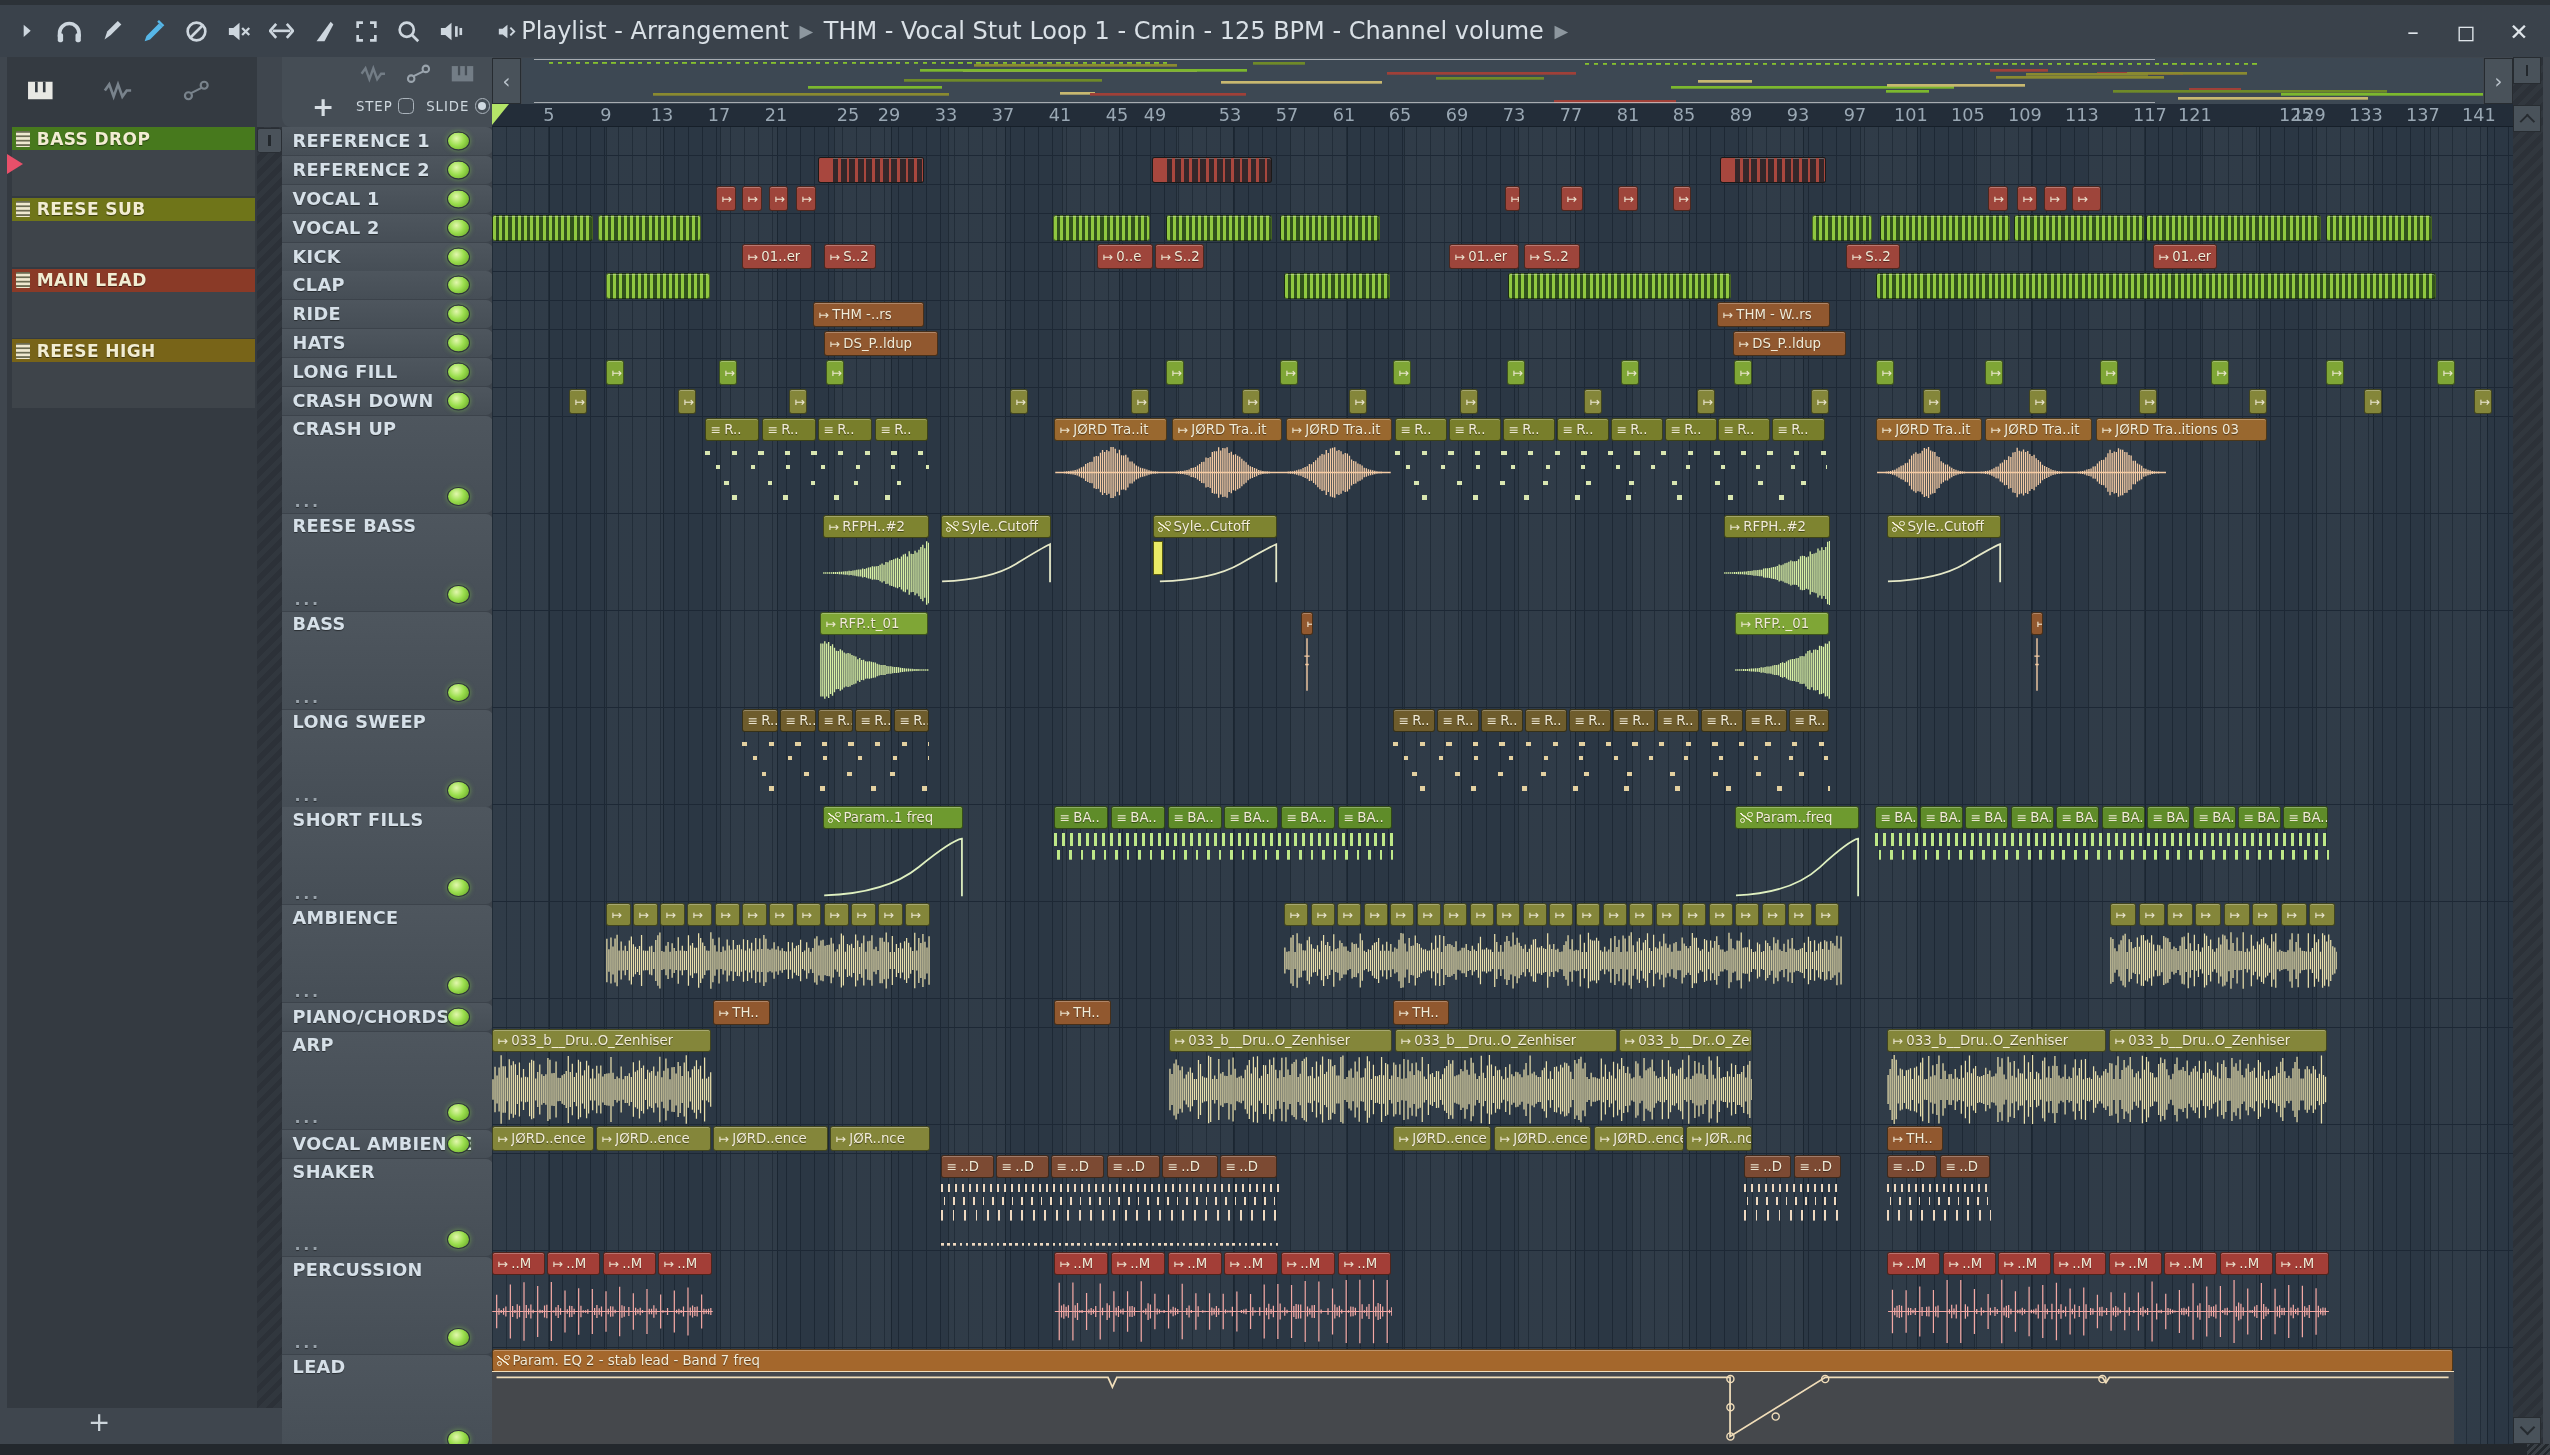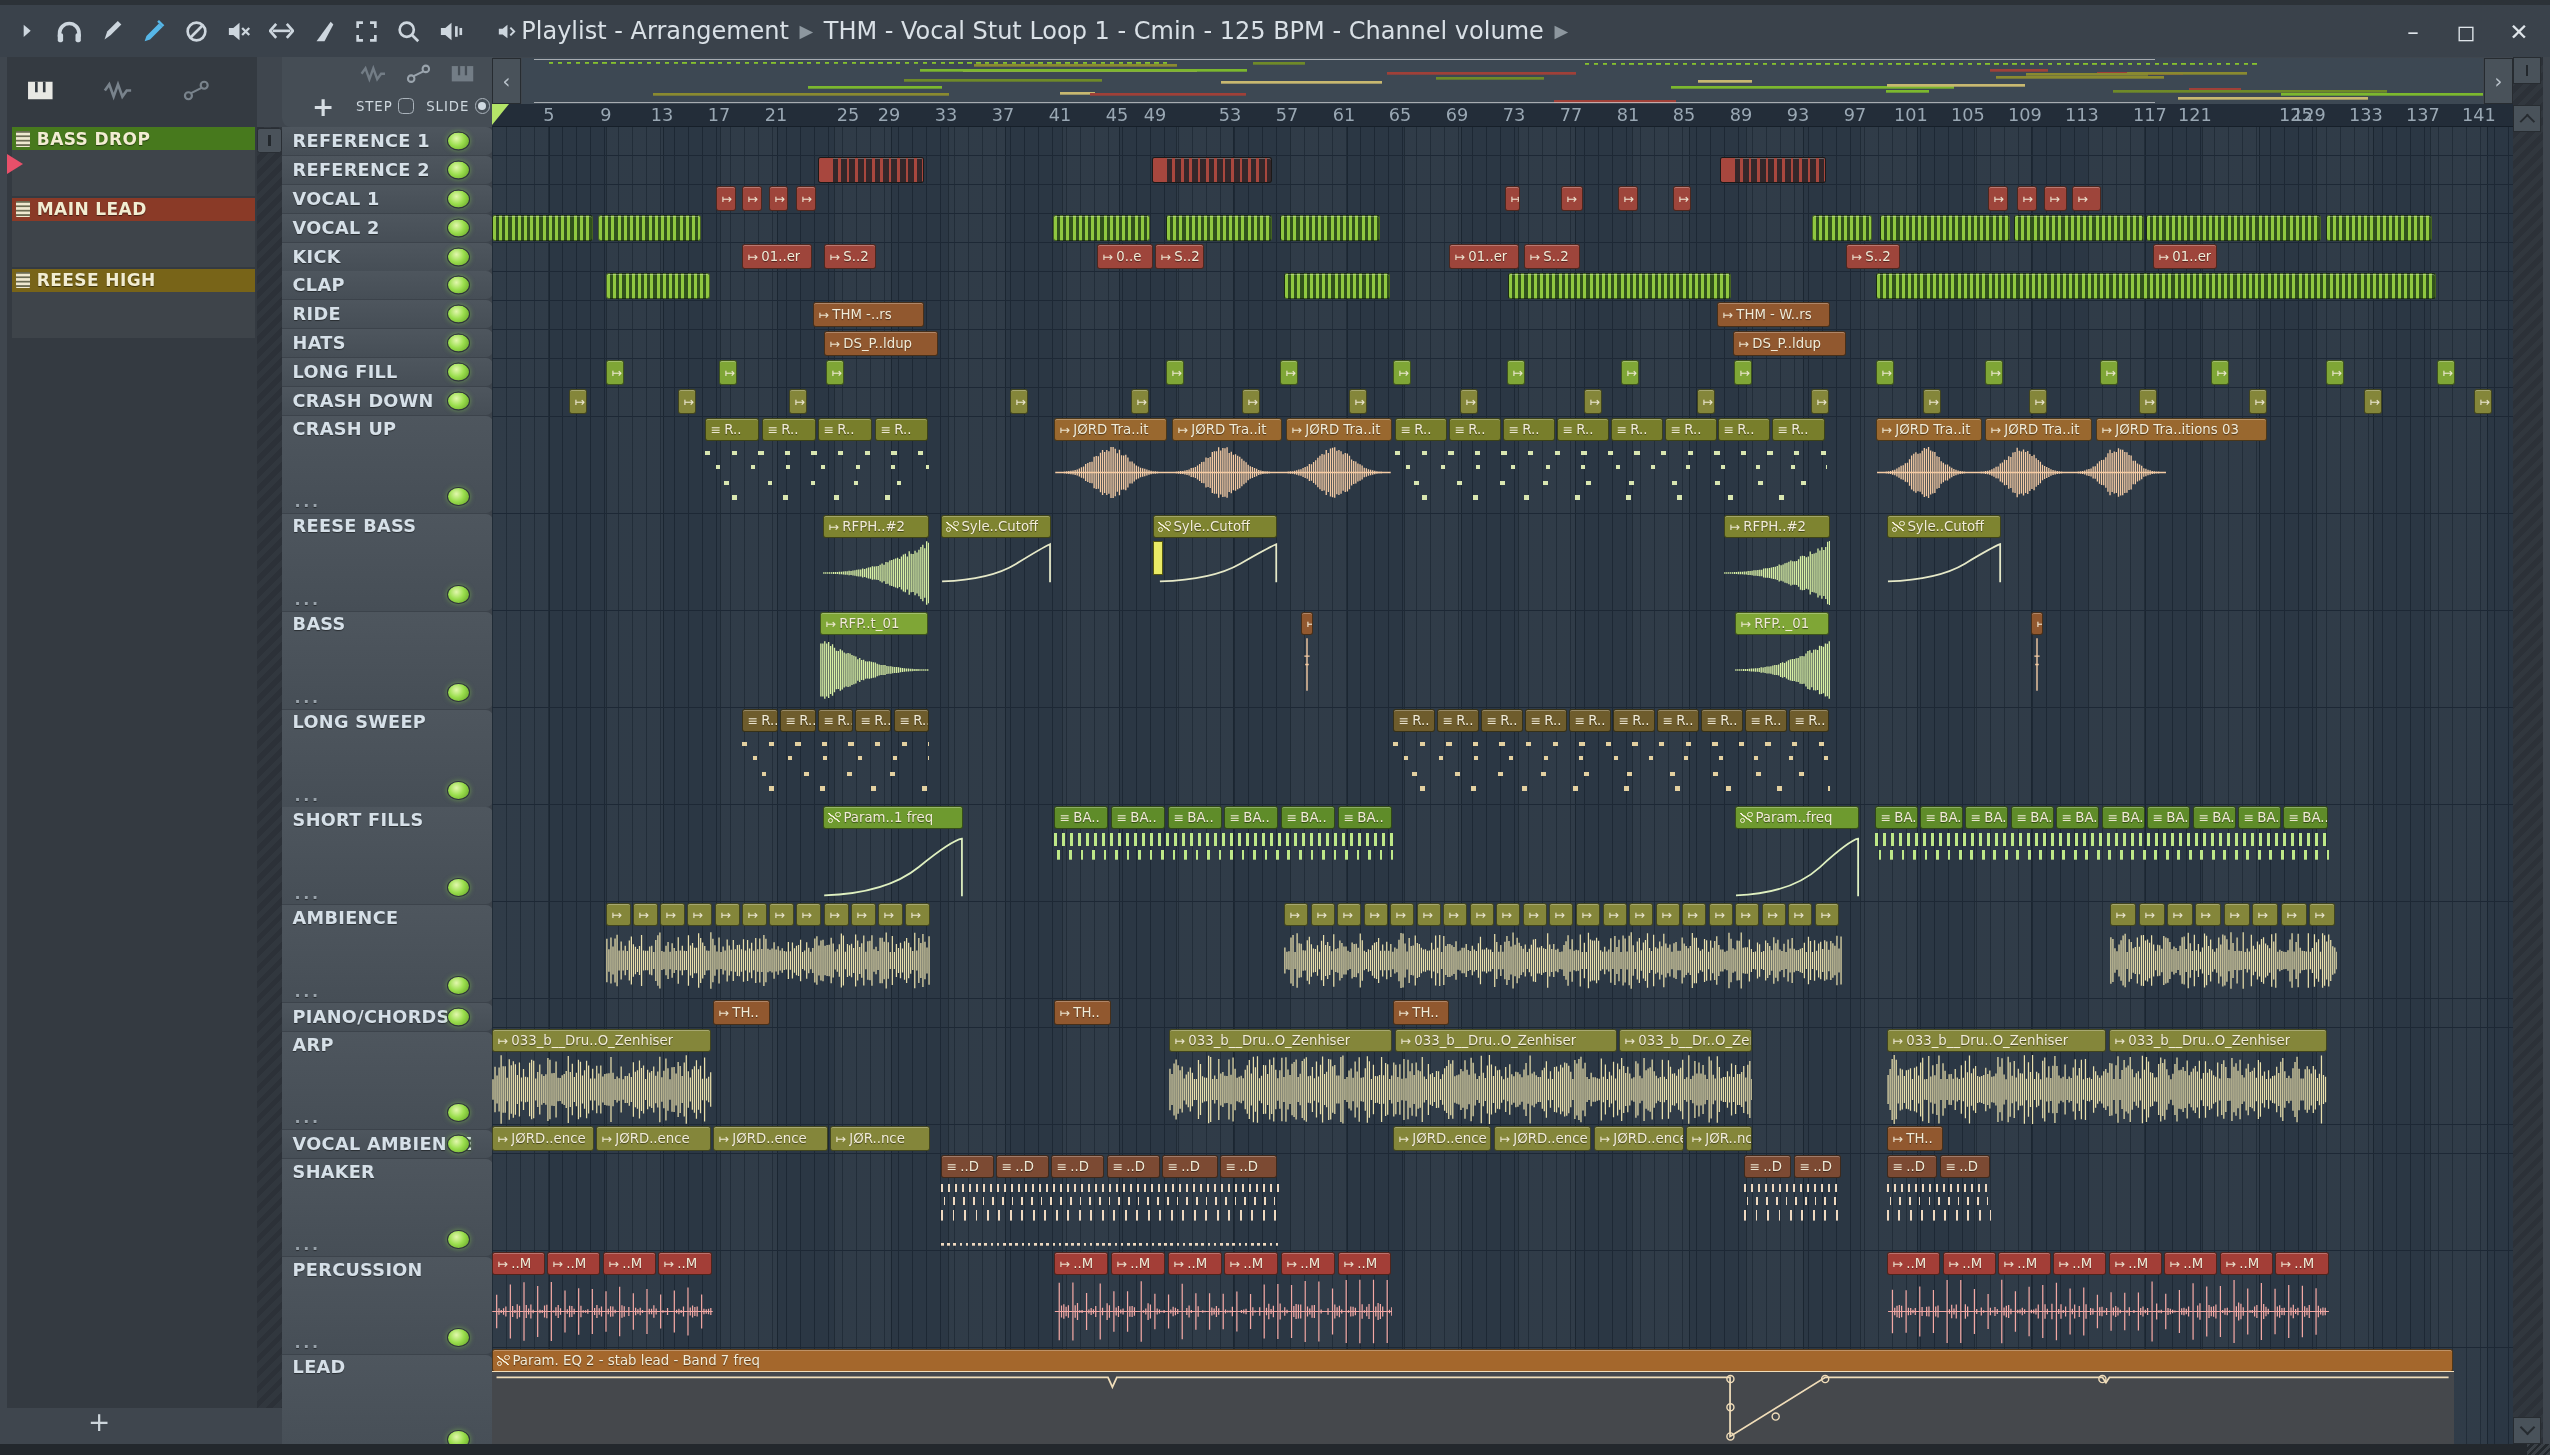--- a/index.html
+++ b/index.html
@@ -263,20 +263,27 @@
         <div class="pitem">
           <div class="phead" style="background: rgb(71, 121, 29);">
             <span class="pico"></span>
             <span>BASS DROP</span>
           </div>
           <div class="pprev prev-steps" style="--nc: #a6d86a; background: rgba(255, 255, 255, 0.05);">
             <div class="playmark"></div>
           </div>
         </div>
         <div class="pitem">
+          <div class="phead" style="background: rgb(111, 117, 25);">
+            <span class="pico"></span>
+            <span>REESE SUB</span>
+          </div>
+          <div class="pprev prev-lines" style="--nc: #cdd98b; background: rgba(255, 255, 255, 0.05);"></div>
+        </div>
+        <div class="pitem">
           <div class="phead" style="background: rgb(138, 58, 39);">
             <span class="pico"></span>
             <span>MAIN LEAD</span>
           </div>
           <div class="pprev prev-dots" style="--nc: #e8a68e; background: rgba(255, 255, 255, 0.05);"></div>
         </div>
         <div class="pitem">
           <div class="phead" style="background: rgb(120, 100, 24);">
             <span class="pico"></span>
             <span>REESE HIGH</span>

